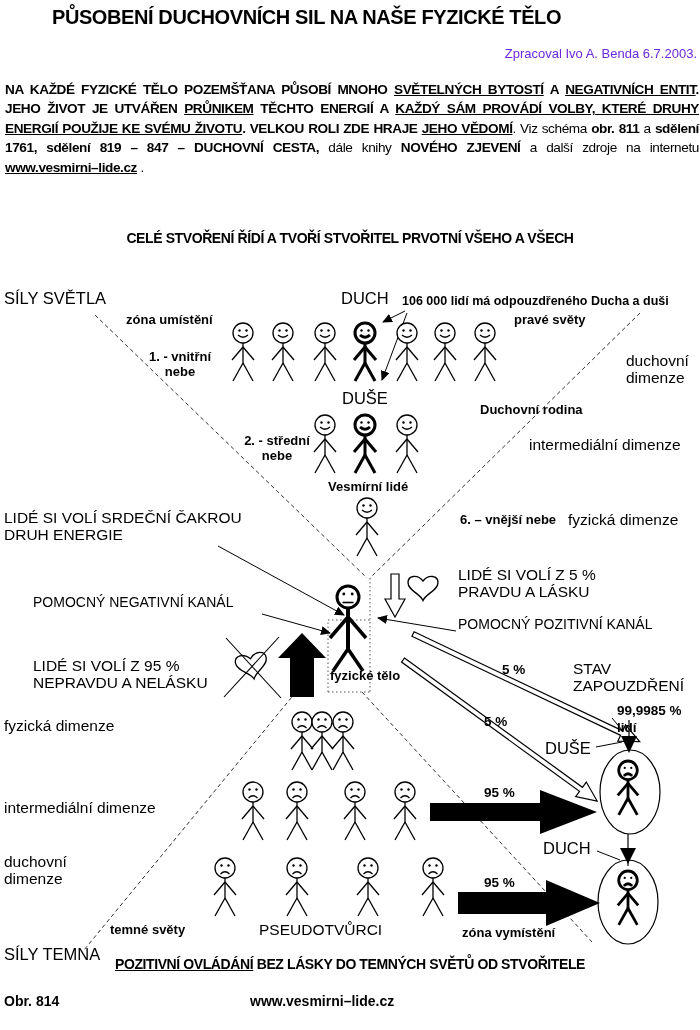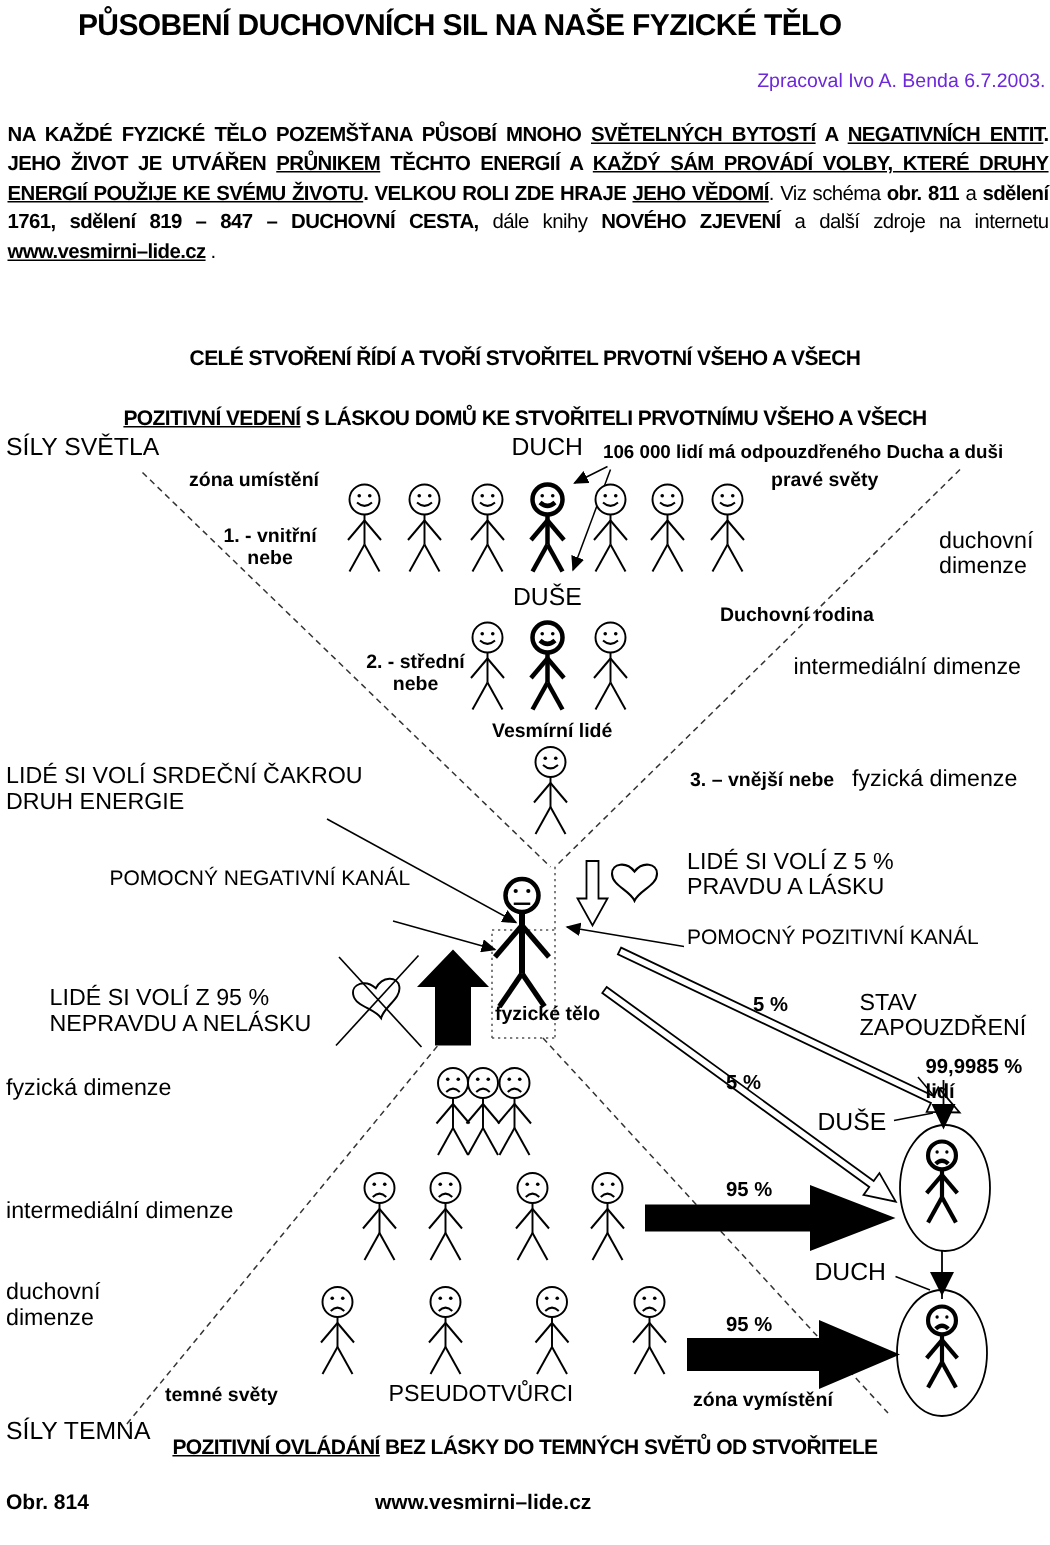--- a/index.html
+++ b/index.html
@@ -34,21 +34,20 @@
 <body>
 
 <div class="page">
 
   <div class="title cond">PŮSOBENÍ DUCHOVNÍCH SIL NA NAŠE FYZICKÉ TĚLO</div>
   <div class="byline">Zpracoval Ivo A. Benda 6.7.2003.</div>
 
   <p class="intro cond"><span class="b">NA KAŽDÉ FYZICKÉ TĚLO POZEMŠŤANA PŮSOBÍ MNOHO </span><span class="b u">SVĚTELNÝCH BYTOSTÍ</span><span class="b"> A </span><span class="b u">NEGATIVNÍCH ENTIT</span><span class="b">. JEHO ŽIVOT JE UTVÁŘEN </span><span class="b u">PRŮNIKEM</span><span class="b"> TĚCHTO ENERGIÍ A </span><span class="b u">KAŽDÝ SÁM PROVÁDÍ VOLBY, KTERÉ DRUHY ENERGIÍ POUŽIJE KE SVÉMU ŽIVOTU</span><span class="b">. VELKOU ROLI ZDE HRAJE </span><span class="b u">JEHO VĚDOMÍ</span><span>. Viz schéma </span><span class="b">obr. 811</span><span> a </span><span class="b">sdělení 1761, sdělení 819 – 847 – DUCHOVNÍ CESTA,</span><span> dále knihy </span><span class="b">NOVÉHO ZJEVENÍ</span><span> a další zdroje na internetu </span><span class="b u">www.vesmirni–lide.cz</span><span> .</span></p>
 
   <div class="h-center cond" style="top:230px;">CELÉ STVOŘENÍ ŘÍDÍ A TVOŘÍ STVOŘITEL PRVOTNÍ VŠEHO A VŠECH</div>
-  <div class="h-center cond" style="top:270px;"><span class="u">POZITIVNÍ VEDENÍ</span><span> S LÁSKOU DOMŮ KE STVOŘITELI PRVOTNÍMU VŠEHO A VŠECH</span></div>
 
   <svg class="gfx" width="700" height="1030" viewBox="0 0 700 1030">
     <defs>
       <marker id="ah" markerWidth="11" markerHeight="9" refX="9" refY="4.5" orient="auto">
         <path d="M0,0 L10,4.5 L0,9 Z" fill="#000"></path>
       </marker>
       <g id="fig-happy" stroke="#000" fill="none">
         <circle cx="0" cy="10" r="10" fill="#fff"></circle>
         <circle cx="-3.5" cy="7.5" r="1.2" fill="#000" stroke="none"></circle>
         <circle cx="3.5" cy="7.5" r="1.2" fill="#000" stroke="none"></circle>
@@ -221,25 +220,25 @@
   <div class="L" style="left:626px;top:352px;">duchovní
 dimenze</div>
   <div class="L r16" style="left:342px;top:390px;">DUŠE</div>
   <div class="L b13" style="left:432px;top:403px;padding-left:48px;">Duchovní rodina</div>
   <div class="L b13 c" style="left:237px;top:434px;width:80px;">2. - střední
 nebe</div>
   <div class="L" style="left:529px;top:436px;">intermediální dimenze</div>
   <div class="L b13" style="left:328px;top:480px;">Vesmírní lidé</div>
   <div class="L" style="left:4px;top:509px;">LIDÉ SI VOLÍ SRDEČNÍ ČAKROU
 DRUH ENERGIE</div>
-  <div class="L b13" style="left:460px;top:513px;">3. – vnější nebe</div>
+  <div class="L b13" style="left:460px;top:513px;">6. – vnější nebe</div>
   <div class="L" style="left:568px;top:511px;">fyzická dimenze</div>
   <div class="L" style="left:458px;top:566px;">LIDÉ SI VOLÍ Z 5 %
 PRAVDU A LÁSKU</div>
-  <div class="L s14" style="left:33px;top:577px;margin-left:40px;">POMOCNÝ NEGATIVNÍ KANÁL</div>
+  <div class="L s14" style="left:33px;top:594px;">POMOCNÝ NEGATIVNÍ KANÁL</div>
   <div class="L s14" style="left:458px;top:616px;">POMOCNÝ POZITIVNÍ KANÁL</div>
   <div class="L" style="left:33px;top:657px;">LIDÉ SI VOLÍ Z 95 %
 NEPRAVDU A NELÁSKU</div>
   <div class="L b13" style="left:330px;top:669px;">fyzické tělo</div>
   <div class="L b135" style="left:502px;top:661px;">5 %</div>
   <div class="L" style="left:573px;top:660px;">STAV
 ZAPOUZDŘENÍ</div>
   <div class="L b135" style="left:484px;top:713px;">5 %</div>
   <div class="L b135" style="left:601px;top:702px;margin-left:16px;">99,9985 % lidí</div>
   <div class="L" style="left:4px;top:717px;">fyzická dimenze</div>

